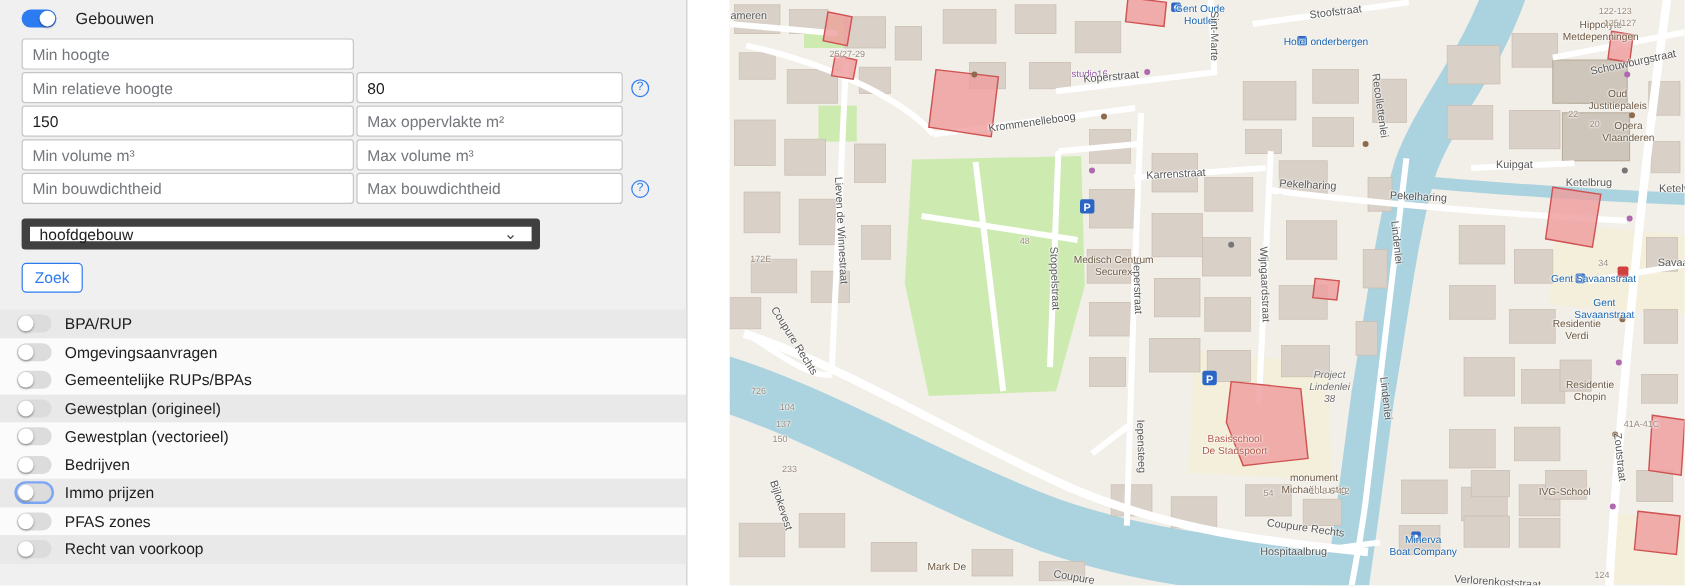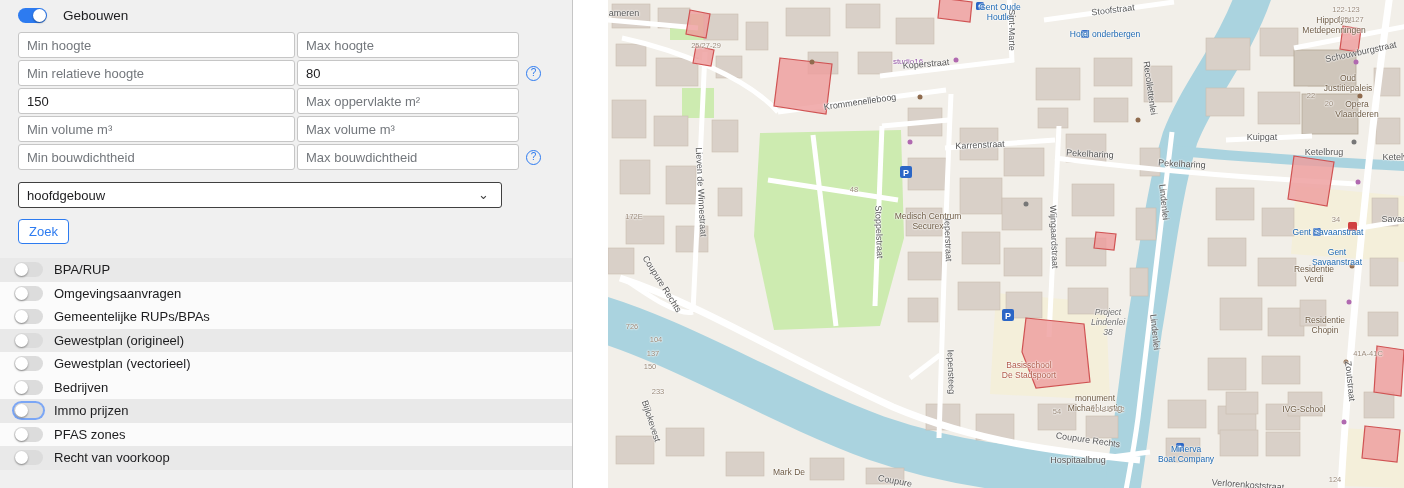--- a/index.html
+++ b/index.html
@@ -28,21 +28,21 @@
   .form{padding-left:18px}
   .frow{display:flex;gap:2px;margin-bottom:2px;position:relative}
   .inp{height:26px;border:1px solid #c6c6c6;border-radius:3px;background:#fff;
     padding:0 8px;font:13px "Liberation Sans",sans-serif;color:#1d1d1f}
   .inp::placeholder{color:#73777c}
   .inp.l{width:277px}
   .inp.r{width:222px}
   .help{position:absolute;left:508px;top:6px;width:15px;height:15px;border:1.4px solid var(--accent);
     border-radius:50%;color:var(--accent);font-size:10px;line-height:12px;text-align:center;
     cursor:pointer;background:#fff0}
-  .selectbox{margin-top:12px;width:484px;height:26px;border:1px solid #404040;border-radius:3px;
+  .selectbox{margin-top:12px;width:432px;height:26px;border:7px solid #404040;border-radius:3px;
     background:#fff;display:flex;align-items:center;justify-content:space-between;
     padding:0 12px 0 8px;font-size:13px;color:#1d1d1f;cursor:pointer}
   .chev{color:#444;font-size:13px;line-height:10px}
   .zoek{margin-top:11px;height:25px;padding:0 10px;border:1px solid var(--accent);border-radius:4px;
     background:#fff;color:var(--accent);font:13px "Liberation Sans",sans-serif;cursor:pointer}
 
   .layer-list{margin-top:14px}
   .layer-row{display:flex;align-items:center;gap:11px;height:23.5px;padding-left:14px;background:#fbfbfb}
   .layer-row.alt{background:var(--row-alt)}
   .layer-label{font-size:13px;color:#1d1d1f}
@@ -85,21 +85,20 @@
     <div class="main-toggle-row">
       <span class="tgl on">
           <span class="knob"></span>
         </span>
       <span class="main-label">Gebouwen</span>
     </div>
 
     <div class="form">
       <div class="frow">
         <input class="inp l" placeholder="Min hoogte" style="">
-        <input class="inp r" placeholder="Max hoogte" style="">
       </div>
       <div class="frow">
         <input class="inp l" placeholder="Min relatieve hoogte" style="">
         <input class="inp r" value="80" style="">
         <span class="help">?</span>
       </div>
       <div class="frow">
         <input class="inp l" value="150" style="">
         <input class="inp r" placeholder="Max oppervlakte m²" style="">
       </div>
@@ -393,21 +392,21 @@
         <span class="maplbl street" style="left: 482px; top: 154px; --r: 3deg;">Pekelharing</span>
         <span class="maplbl street" style="left: 574px; top: 164px; --r: 3deg;">Pekelharing</span>
         <span class="maplbl street" style="left: 93px; top: 192px; --r: 87deg;">Lieven de Winnestraat</span>
         <span class="maplbl street" style="left: 271px; top: 232px; --r: 88deg;">Stoppelstraat</span>
         <span class="maplbl street" style="left: 340px; top: 240px; --r: 88deg;">Ieperstraat</span>
         <span class="maplbl street" style="left: 446px; top: 237px; --r: 88deg;">Wijngaardstraat</span>
         <span class="maplbl street" style="left: 556px; top: 202px; --r: 84deg;">Lindenlei</span>
         <span class="maplbl street" style="left: 547px; top: 332px; --r: 84deg;">Lindenlei</span>
         <span class="maplbl poi" style="left: 320px; top: 222px; --r: 0deg;">Medisch Centrum
 Securex</span>
-        <span class="maplbl num" style="left: 246px; top: 190px; --r: 0deg;">48</span>
+        <span class="maplbl num" style="left: 246px; top: 202px; --r: 0deg;">48</span>
         <span class="maplbl num" style="left: 26px; top: 217px; --r: 0deg;">172E</span>
         <span class="maplbl blue" style="left: 720px; top: 233px; --r: 0deg;">Gent Savaanstraat</span>
         <span class="maplbl blue" style="left: 729px; top: 258px; --r: 0deg;">Gent Savaanstraat</span>
         <span class="maplbl street" style="left: 800px; top: 219px; --r: 0deg;">Savaanstraat</span>
         <span class="maplbl poi" style="left: 706px; top: 275px; --r: 0deg;">Residentie
 Verdi</span>
         <span class="maplbl street" style="left: 54px; top: 284px; --r: 58deg;">Coupure Rechts</span>
         <span class="maplbl num" style="left: 24px; top: 327px; --r: 0deg;">726</span>
         <span class="maplbl num" style="left: 48px; top: 340px; --r: 0deg;">104</span>
         <span class="maplbl num" style="left: 45px; top: 354px; --r: 0deg;">137</span>

